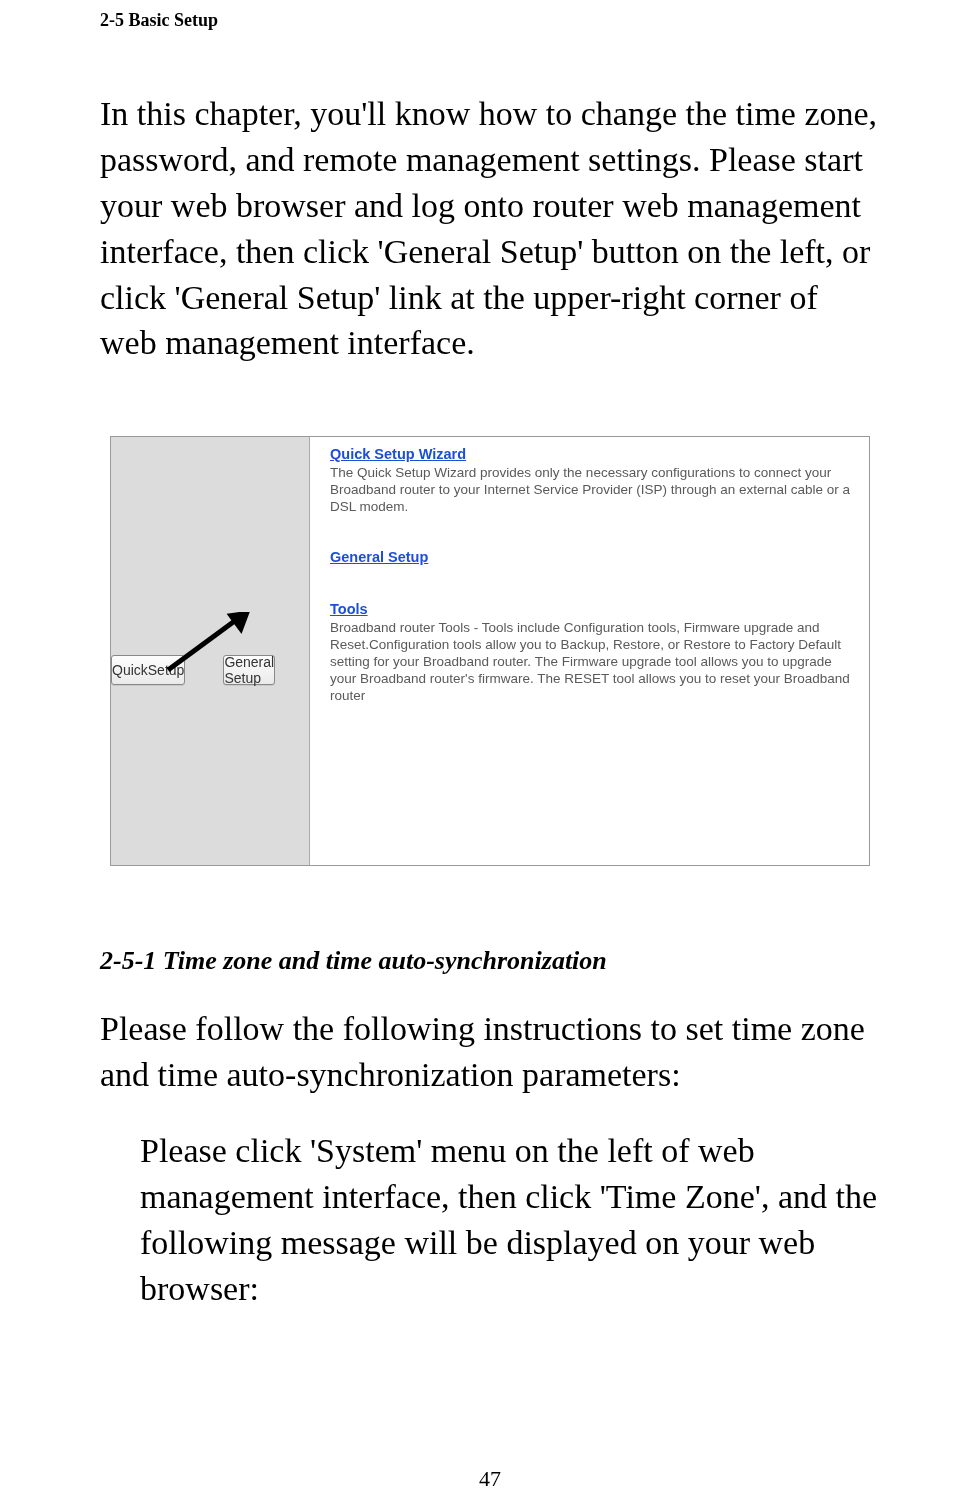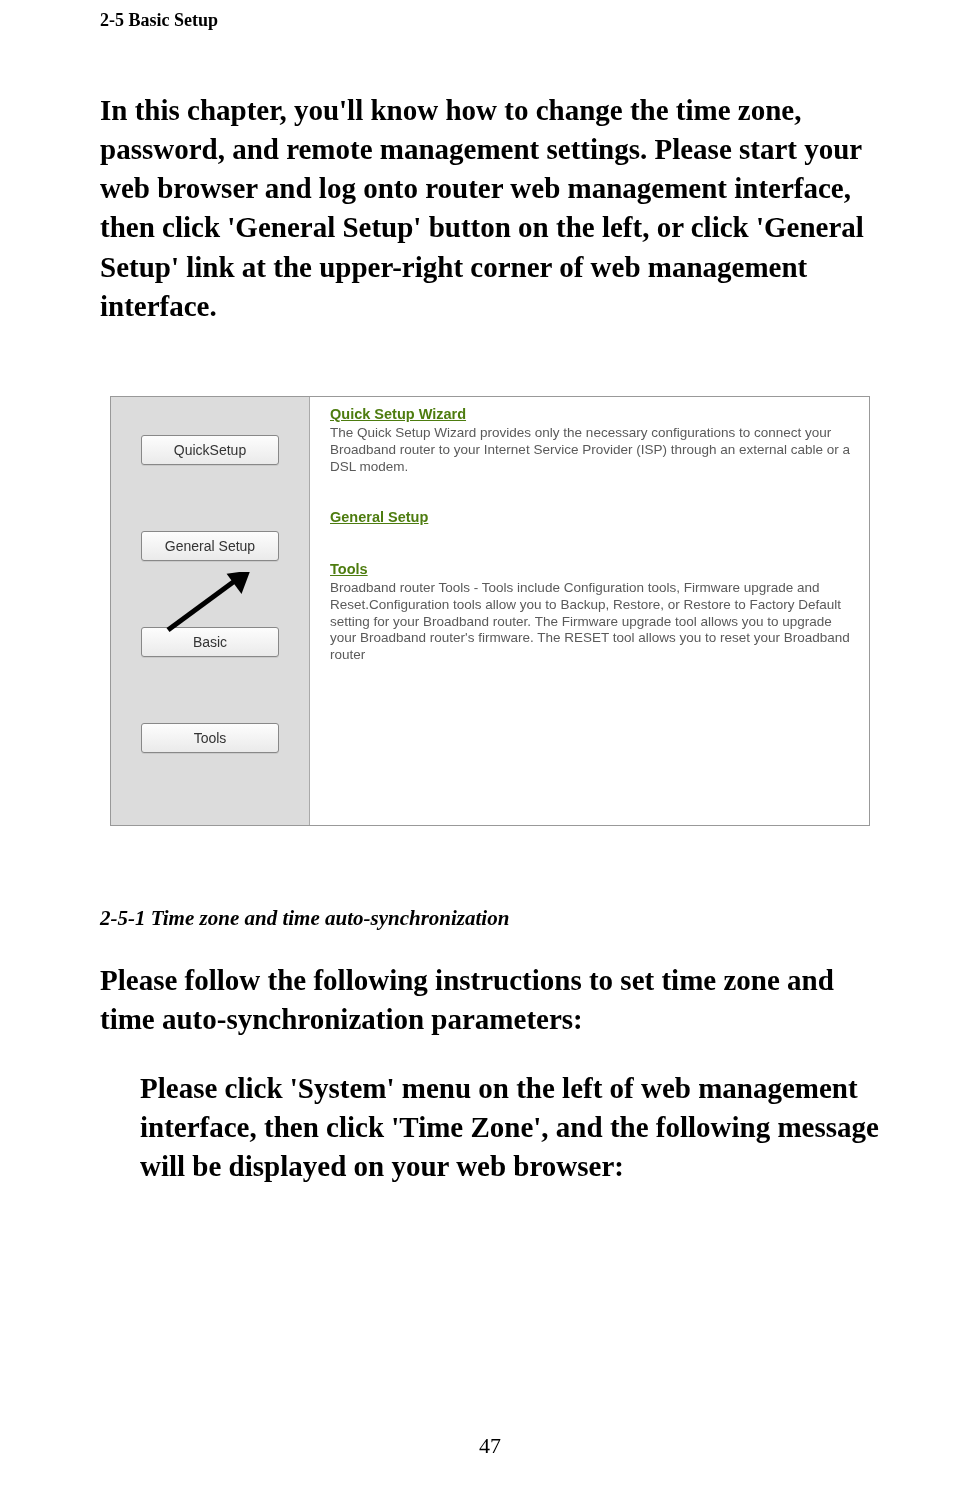--- a/index.html
+++ b/index.html
@@ -11,27 +11,26 @@
       position: relative;
       padding: 0 100px;
     }
     .heading {
       font-size: 18px;
       font-weight: bold;
       margin-top: 10px;
       margin-bottom: 60px;
     }
     .paragraph {
-      font-size: 29px;
+      font-size: 34px;
       line-height: 1.35;
       margin-bottom: 20px;
-      font-weight: bold;
     }
     .sub-heading {
-      font-size: 21px;
+      font-size: 26px;
       font-weight: bold;
       font-style: italic;
       margin-top: 80px;
       margin-bottom: 30px;
     }
     .screenshot-area {
       position: relative;
       margin-top: 70px;
       margin-left: 10px;
       width: 760px;
@@ -45,23 +44,23 @@
       position: absolute;
       left: 55px;
       top: 175px;
       pointer-events: none;
     }
     .sidebar {
       width: 198px;
       background: #dcdcdc;
       padding-top: 38px;
       display: flex;
-      flex-direction: column;
+      flex-direction: row;
       align-items: center;
-      gap: 66px;
+      gap: 38px;
       border-right: 0;
     }
     .nav-btn {
       width: 138px;
       height: 30px;
       background: linear-gradient(#fdfdfd, #eaeaea);
       border: 1px solid #888;
       border-radius: 3px;
       font-family: Arial, Helvetica, sans-serif;
       font-size: 14px;
@@ -81,31 +80,31 @@
       background: #fff;
       padding: 8px 14px 0 20px;
       font-family: Arial, Helvetica, sans-serif;
       font-size: 13.5px;
       color: #5a5a5a;
       line-height: 1.25;
     }
     .section { margin-bottom: 32px; }
     .section:last-child { margin-bottom: 0; }
     .sec-title {
-      color: #4d7c0f;
+      color: #1d4ed8;
       font-weight: bold;
       text-decoration: underline;
       font-size: 14.5px;
       display: inline-block;
       margin-bottom: 2px;
       text-align: right;
     }
     .page-num {
       position: absolute;
-      bottom: 47px;
+      bottom: 14px;
       left: 0; right: 0;
       text-align: center;
       font-size: 22px;
     }
   </style>
 </head>
 <body>
 
 <h1 class="heading">2-5 Basic Setup</h1>
 

